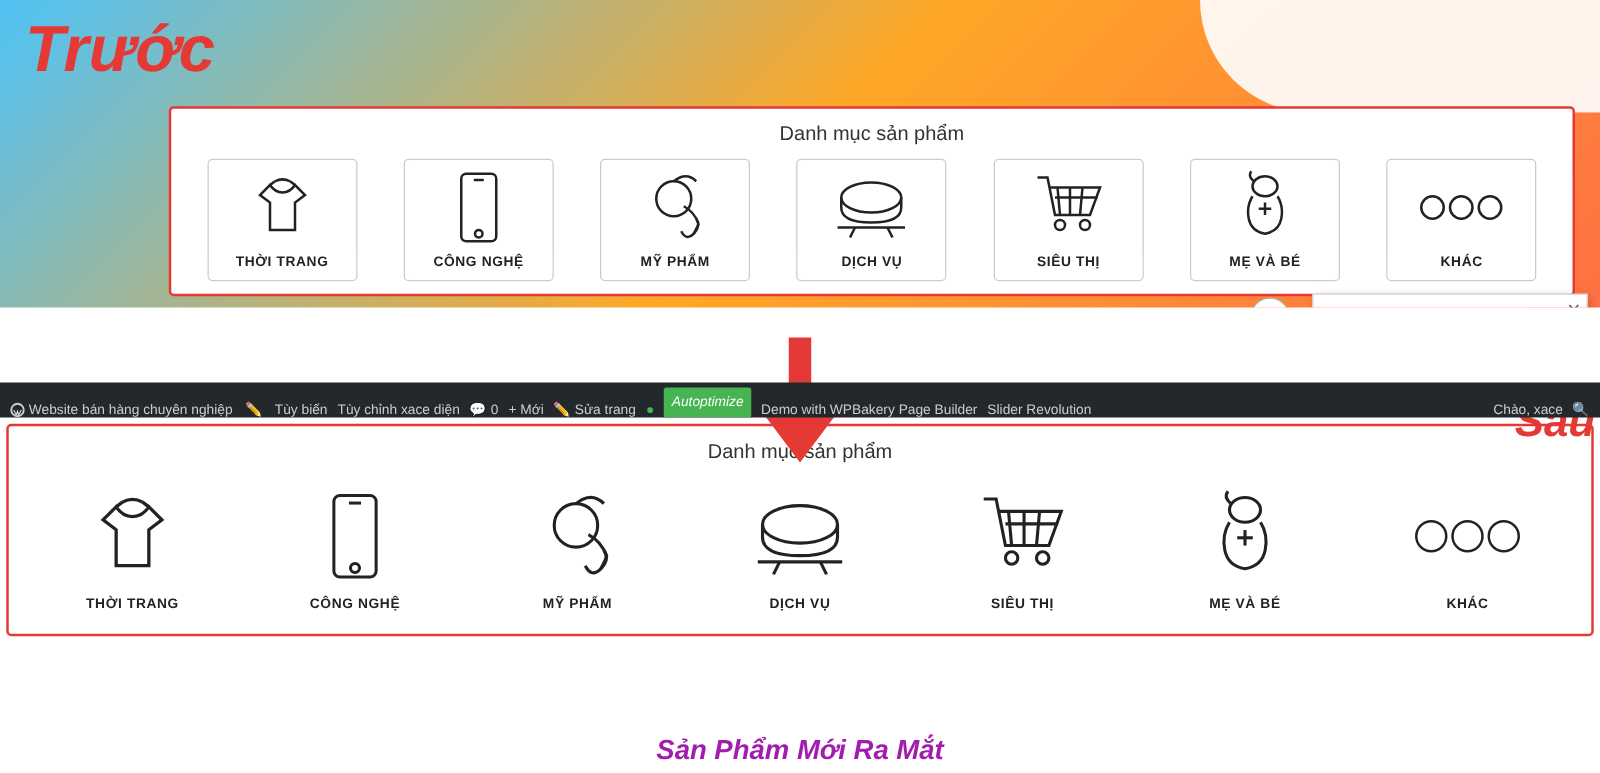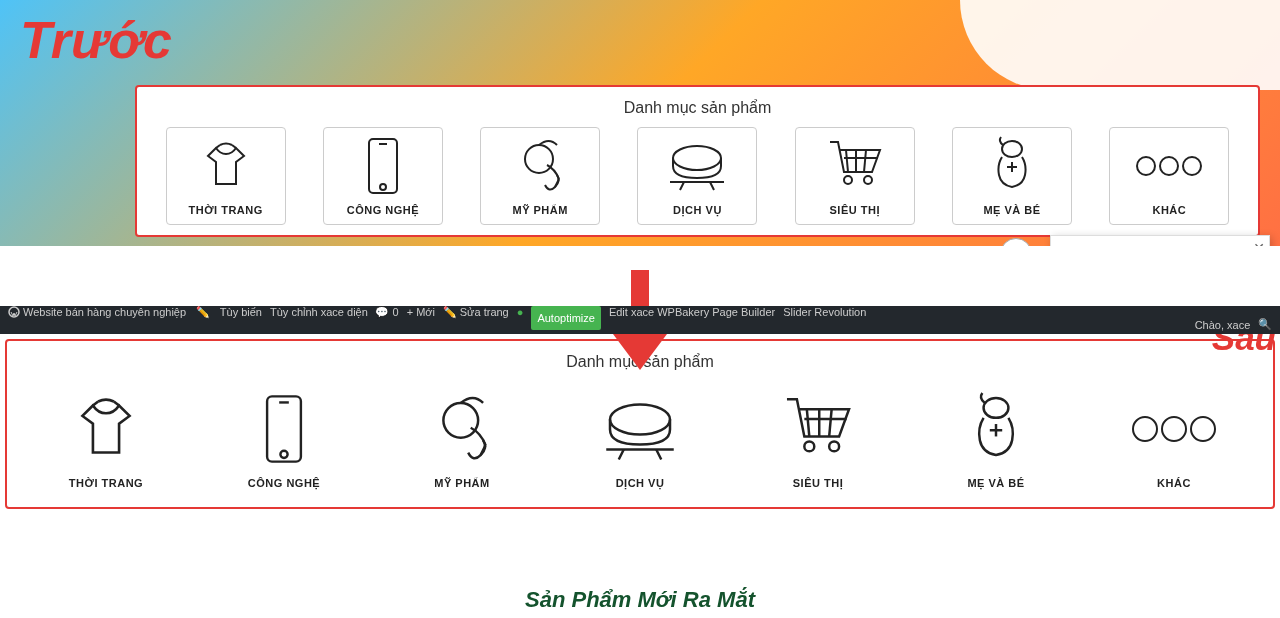--- a/index.html
+++ b/index.html
@@ -100,38 +100,38 @@
 
     
     .admin-bar {
       position: absolute;
       top: 306px;
       left: 0;
       right: 0;
       height: 28px;
       background: #23282d;
       display: flex;
-      align-items: flex-start;
+      align-items: flex-end;
       padding: 0 8px;
       gap: 8px;
       z-index: 20;
       font-size: 11px;
       color: #ccc;
       overflow: hidden;
     }
 
     .admin-bar-item {
       display: flex;
       align-items: center;
       gap: 3px;
       white-space: nowrap;
       color: #ccc;
       font-size: 11px;
     }
-    .admin-bar-item.optimize { background: #46b450; color: #fff; padding: 6px 6px; border-radius: 2px; }
+    .admin-bar-item.optimize { background: #46b450; color: #fff; padding: 6px 6px; border-radius: 2px; font-style: italic; }
     .admin-bar-separator { color: #555; margin: 0 2px; }
     .admin-bar-end { margin-left: auto; display: flex; gap: 8px; align-items: center; margin-top: 12px; }
 
     
     .arrow-area {
       position: absolute;
       top: 270px;
       left: 50%;
       transform: translateX(-50%);
       z-index: 15;
@@ -223,21 +223,21 @@
 
     
     .san-pham-title {
       position: absolute;
       bottom: 5px;
       left: 0;
       right: 0;
       text-align: center;
       font-size: 22px;
       font-weight: bold;
-      color: #14532d;
+      color: #a21caf;
       font-style: italic;
     }
 
     
     .tooltip-popup {
       position: absolute;
       top: 235px;
       right: 10px;
       background: #fff;
       border: 1px solid #ddd;
@@ -415,21 +415,21 @@
   <div class="admin-bar-item">
       <span>✏️ Sửa trang</span>
     </div>
   <div class="admin-bar-item">
       <span style="color:#46b450;">●</span>
     </div>
   <div class="admin-bar-item optimize">
       <span>Autoptimize</span>
     </div>
   <div class="admin-bar-item">
-      <span>Edit xace WPBakery Page Builder</span>
+      <span>Demo with WPBakery Page Builder</span>
     </div>
   <div class="admin-bar-item">
       <span>Slider Revolution</span>
     </div>
   <div class="admin-bar-end">
     <div class="admin-bar-item">
         <span>Chào, xace</span>
       </div>
     <div class="admin-bar-item">🔍</div>
   </div>

